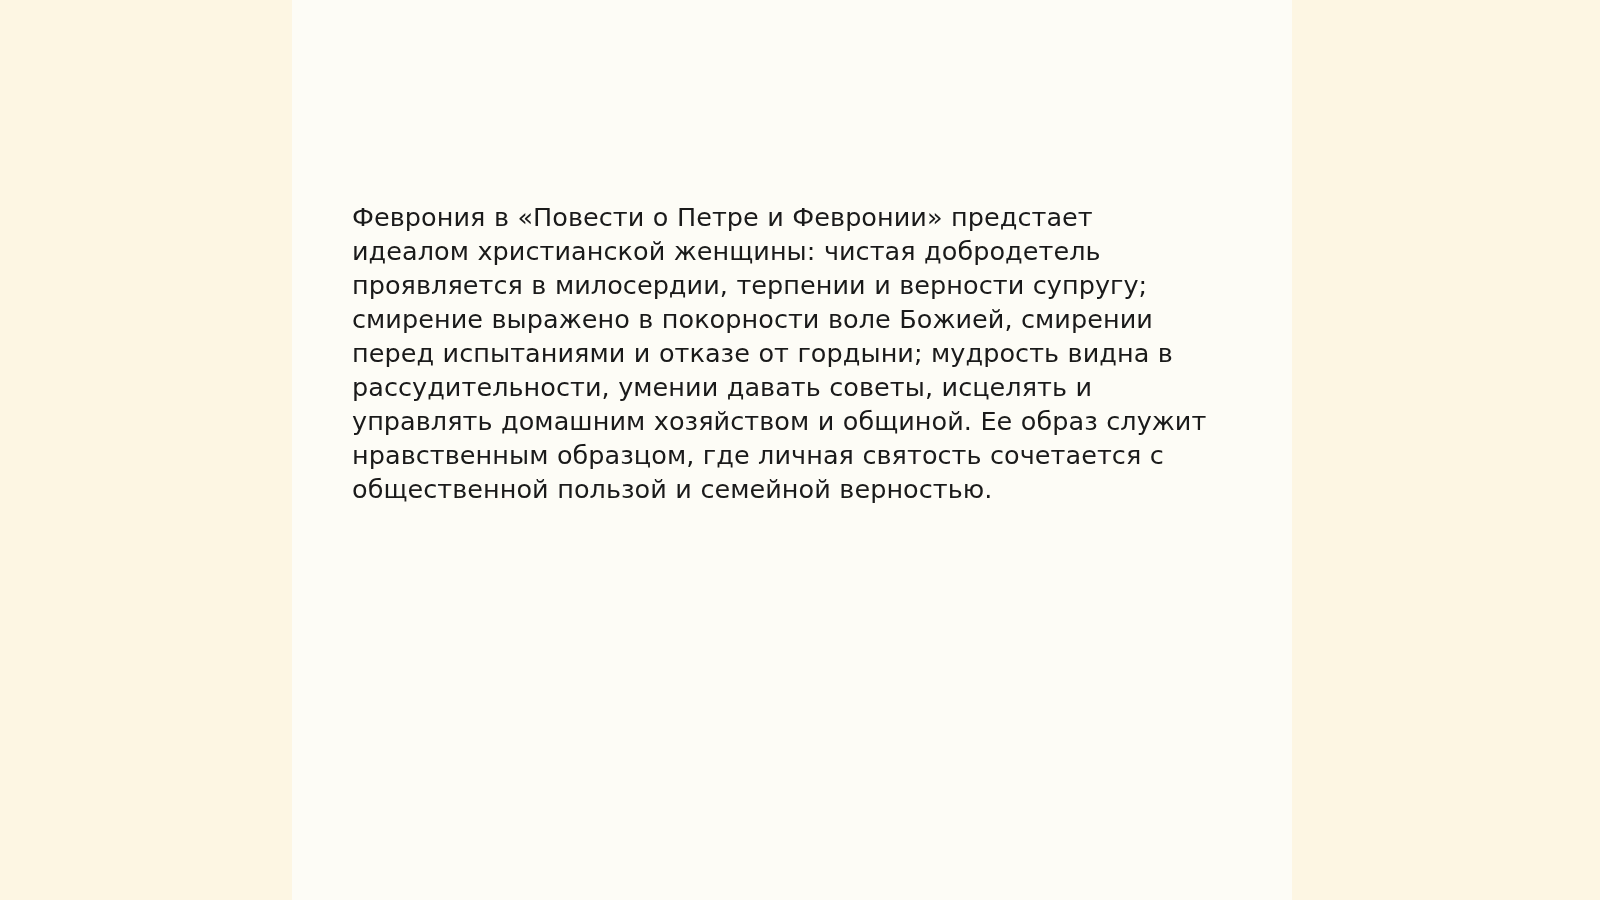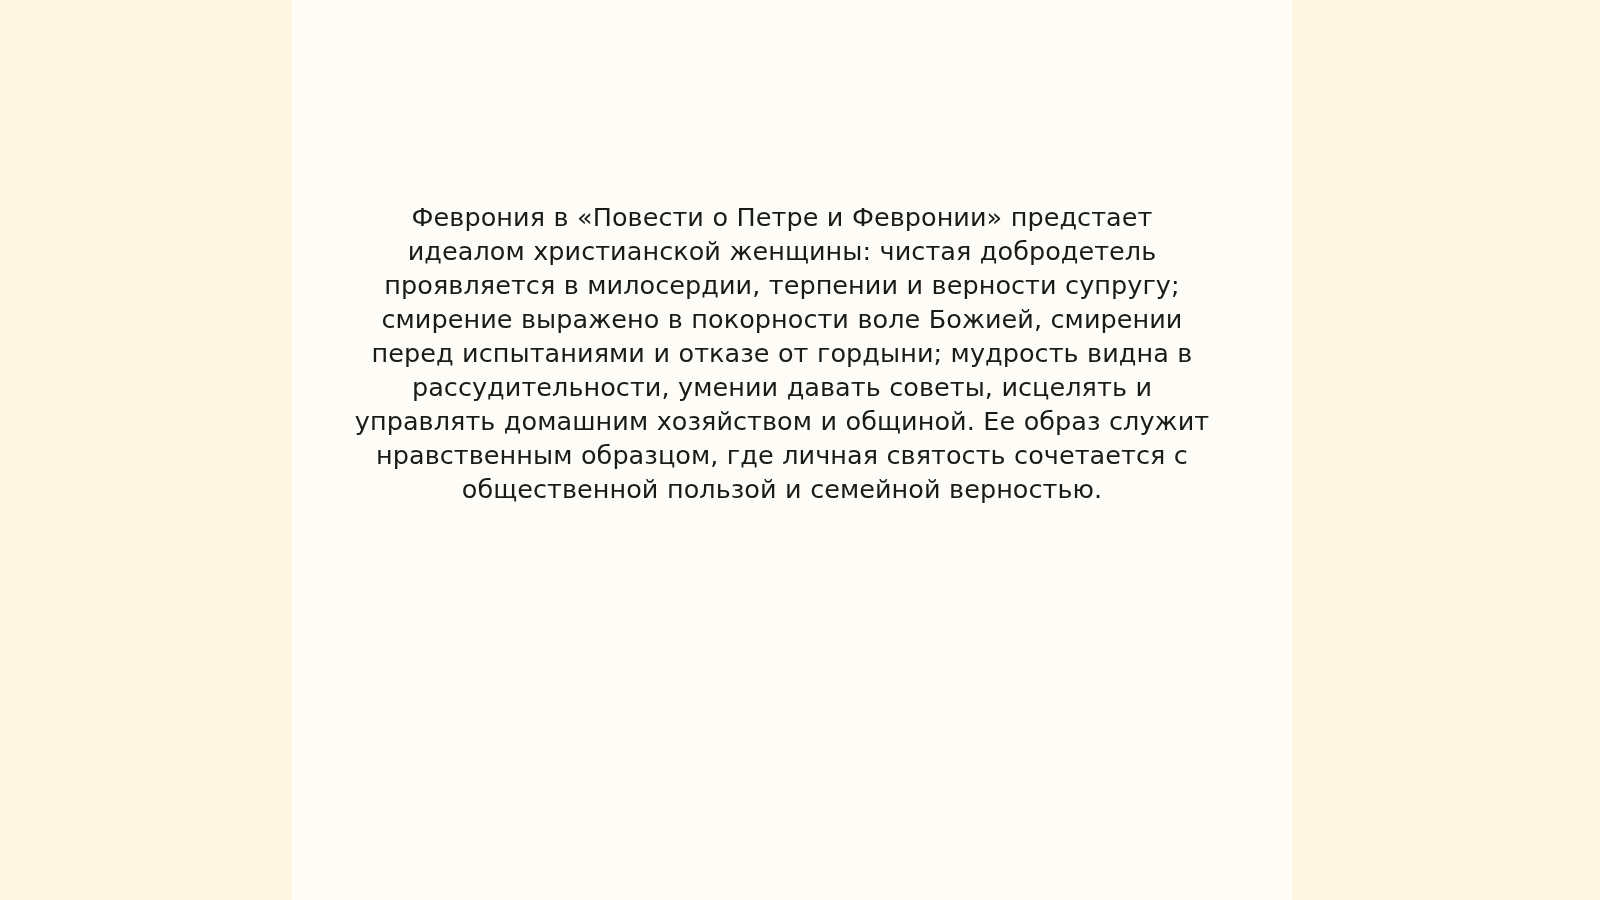--- a/index.html
+++ b/index.html
@@ -33,21 +33,21 @@
     left: 60px;
     top: 200px;
     width: 860px;
   }
   .body-paragraph {
     margin: 0;
     font-family: "DejaVu Sans", sans-serif;
     font-size: 25.5px;
     line-height: 34px;
     color: #1a1a1a;
-    text-align: center;
+    text-align: left;
     letter-spacing: 0.05px;
     word-spacing: 0.3px;
   }
 </style>
 </head>
 <body>
 
 <div class="page-canvas">
   <div class="sheet">
     <div class="text-block">

